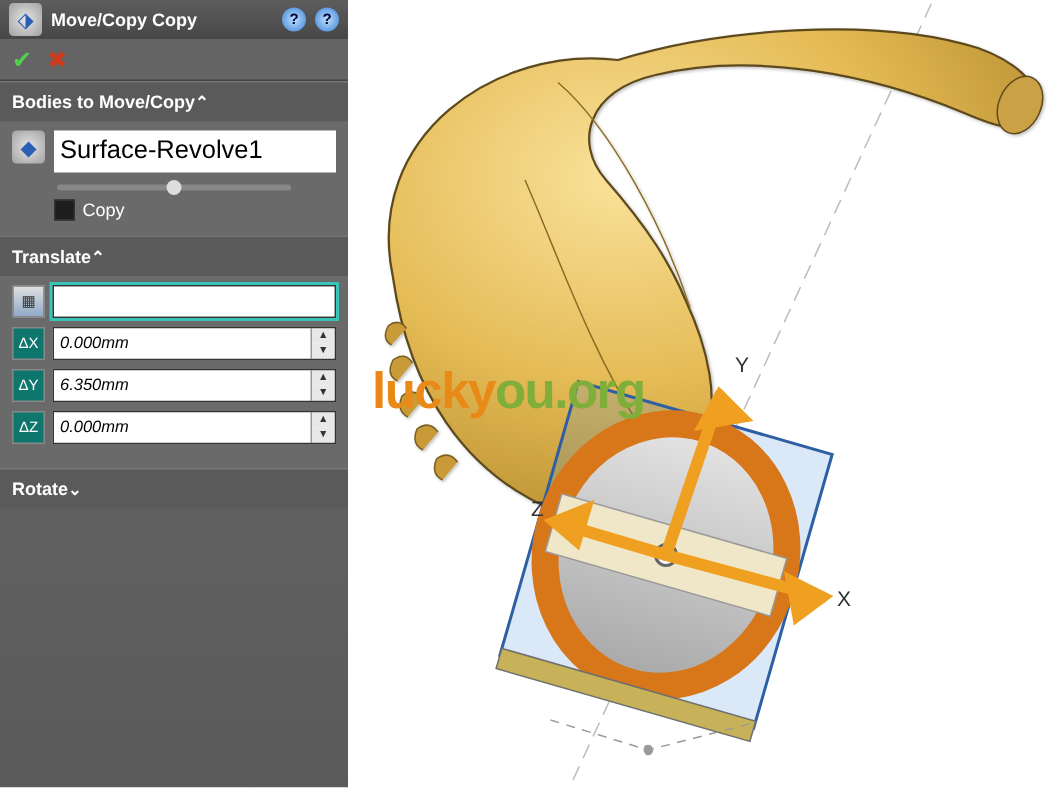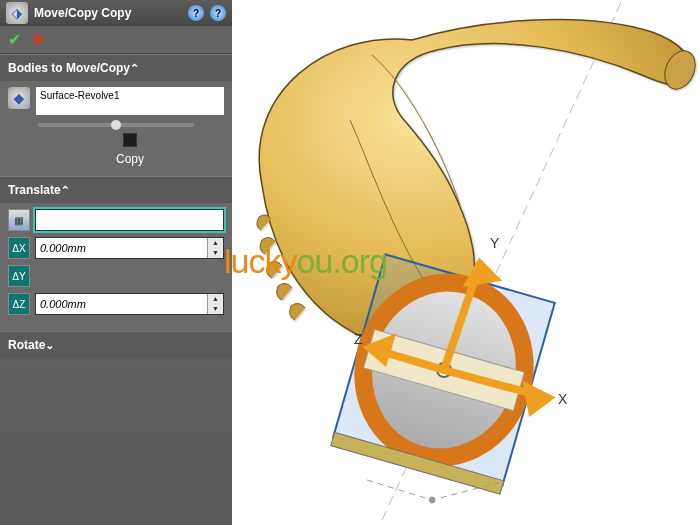--- a/index.html
+++ b/index.html
@@ -9,38 +9,38 @@
   .title-bar .title { flex: 1; font-weight: 600; }
   .help-btn { width: 16px; height: 16px; border-radius: 8px; background: radial-gradient(#bde0ff,#3a7fd5); color: #003; display: flex; align-items: center; justify-content: center; font-size: 10px; font-weight: bold; cursor: pointer; }
   .confirm-row { display: flex; align-items: center; height: 28px; padding: 0 8px; gap: 10px; background: #646464; border-bottom: 1px solid #444; }
   .ok-icon { color: #4fd14f; font-size: 16px; cursor: pointer; }
   .cancel-icon { color: #cc3b1a; font-size: 16px; cursor: pointer; }
   .section-header { display: flex; align-items: center; padding: 6px 8px; background: #5a5a5a; font-weight: 600; cursor: pointer; border-top: 1px solid #777; }
   .chev { font-size: 11px; }
   .section-body { padding: 6px 8px 10px; background: #6a6a6a; }
   .bodies-row { display: flex; gap: 6px; align-items: flex-start; }
   .body-icon { width: 22px; height: 22px; background: radial-gradient(#e6e6e6,#a0a0a0); border-radius: 3px; display: flex; align-items: center; justify-content: center; color: #2a5fb5; font-size: 14px; }
-  .bodies-list { background: #fff; color: #000; flex: 1; height: 28px; padding: 3px 4px; font-size: 10px; }
+  .bodies-list { background: #fff; color: #000; flex: 1; height: 28px; padding: 3px 4px; font-size: 17px; }
   .slider-track { height: 4px; background: #888; margin: 8px 30px 4px; border-radius: 2px; position: relative; }
   .slider-thumb { position: absolute; left: 50%; top: -3px; width: 10px; height: 10px; background: #ddd; border-radius: 5px; transform: translateX(-50%); }
-  .copy-row { display: flex; align-items: center; gap: 5px; margin: 6px 0 0 28px; flex-direction: column; }
+  .copy-row { display: flex; align-items: center; gap: 5px; margin: 6px 0 0 28px; }
   .copy-check { width: 14px; height: 14px; border: 1px solid #333; background: #1d1d1d; cursor: pointer; }
   .trans-row { display: flex; align-items: center; gap: 5px; margin-bottom: 6px; }
   .trans-icon { width: 22px; height: 22px; background: #0f766e; display: flex; align-items: center; justify-content: center; font-size: 10px; border: 1px solid #888; }
   .trans-icon.cube { background: linear-gradient(#e0e0e0,#8fa9c7); color: #333; }
   .num-input { flex: 1; height: 22px; display: flex; background: #fff; border: 1px solid #333; }
   .num-input.active { outline: 2px solid #3ac4b8; }
   .num-input input { flex: 1; border: none; padding: 0 4px; font-size: 11px; color: #000; outline: none; font-style: italic; }
   .spinner { width: 16px; display: flex; flex-direction: column; border-left: 1px solid #999; }
   .spin-btn { flex: 1; background: #e8e8e8; text-align: center; font-size: 7px; line-height: 9px; color: #333; cursor: pointer; }
   .rotate-body { text-align: center; padding: 12px 0; }
   .constraints-btn { display: inline-block; background: #e8e8e8; color: #000; padding: 4px 10px; border: 1px solid #fff; border-right-color: #888; border-bottom-color: #888; font-size: 11px; cursor: pointer; }
   .viewport { position: absolute; left: 232px; top: 0; width: 468px; height: 525px; background: #fff; }
   .viewport svg { width: 100%; height: 100%; }
-  .watermark { position: absolute; left: 224px; top: 242px; font-family: "Comic Sans MS", cursive; font-size: 34px; font-weight: normal; letter-spacing: -1px; pointer-events: none; }
+  .watermark { position: absolute; left: 248px; top: 242px; font-family: "Comic Sans MS", cursive; font-size: 34px; font-weight: bold; letter-spacing: -1px; pointer-events: none; }
   .watermark .seg1 { color: #e88a15; }
   .watermark .seg2 { color: #7fae3a; }
 </style>
 </head>
 <body>
 
 <div class="panel">
   <div class="title-bar">
     <span class="body-icon">⬗</span>
     <span class="title">Move/Copy Copy</span>
@@ -88,20 +88,27 @@
       <div class="num-input">
         <input type="text" value="0.000mm" style="">
         <div class="spinner">
           <div class="spin-btn">▲</div>
           <div class="spin-btn">▼</div>
         </div>
       </div>
     </div>
     <div class="trans-row">
       <span class="trans-icon">ΔY</span>
+      <div class="num-input">
+        <input type="text" value="6.350mm" style="">
+        <div class="spinner">
+          <div class="spin-btn">▲</div>
+          <div class="spin-btn">▼</div>
+        </div>
+      </div>
     </div>
     <div class="trans-row">
       <span class="trans-icon">ΔZ</span>
       <div class="num-input">
         <input type="text" value="0.000mm" style="">
         <div class="spinner">
           <div class="spin-btn">▲</div>
           <div class="spin-btn">▼</div>
         </div>
       </div>

